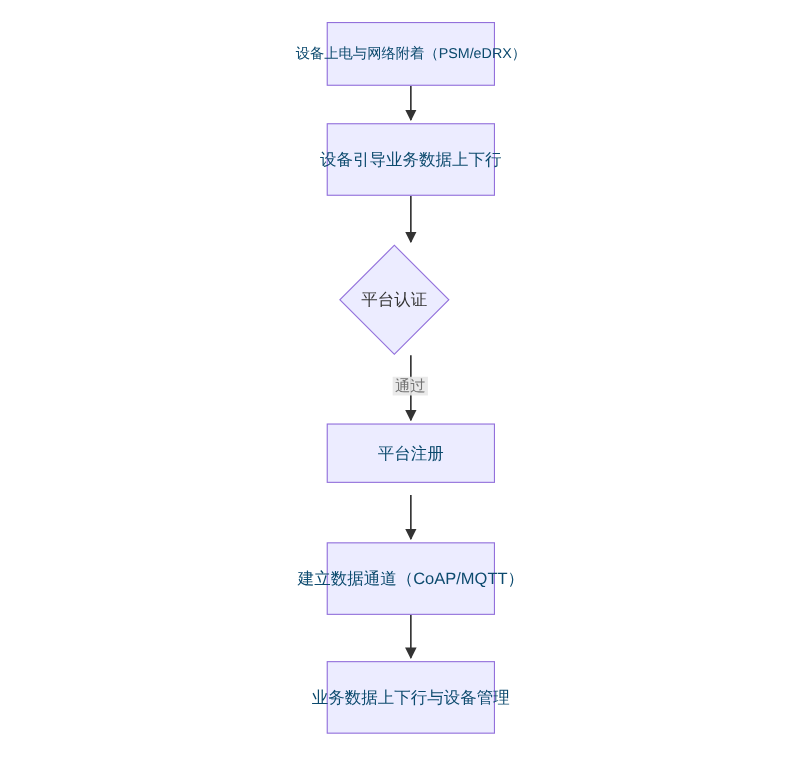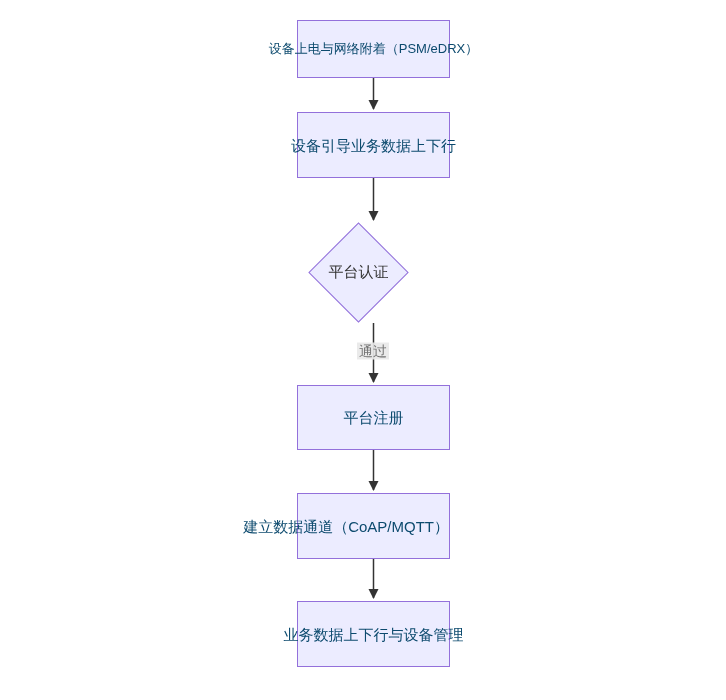--- a/index.html
+++ b/index.html
@@ -34,22 +34,22 @@
     width: 153px;
     background: #ECECFF;
     border: 1px solid #9370DB;
   }
   .node .line {
     display: block;
     white-space: nowrap;
   }
   .node-a { top: 20px;  height: 58px; font-size: 13px; line-height: 22px; }
   .node-b { top: 112px; height: 66px; font-size: 15px; line-height: 25px; }
-  .node-d { top: 385px; height: 65px; font-size: 15px; line-height: 25px; }
-  .node-e { top: 493px; height: 66px; font-size: 15px; line-height: 25px; justify-content: flex-end; }
+  .node-d { top: 385px; height: 54px; font-size: 15px; line-height: 25px; }
+  .node-e { top: 493px; height: 66px; font-size: 15px; line-height: 25px; }
   .node-f { top: 601px; height: 66px; font-size: 15px; line-height: 25px; text-align: right; }
   .node-diamond {
     position: absolute;
     left: 308px;
     top: 222px;
     width: 101px;
     height: 101px;
     text-align: center;
   }
   .diamond-shape {

